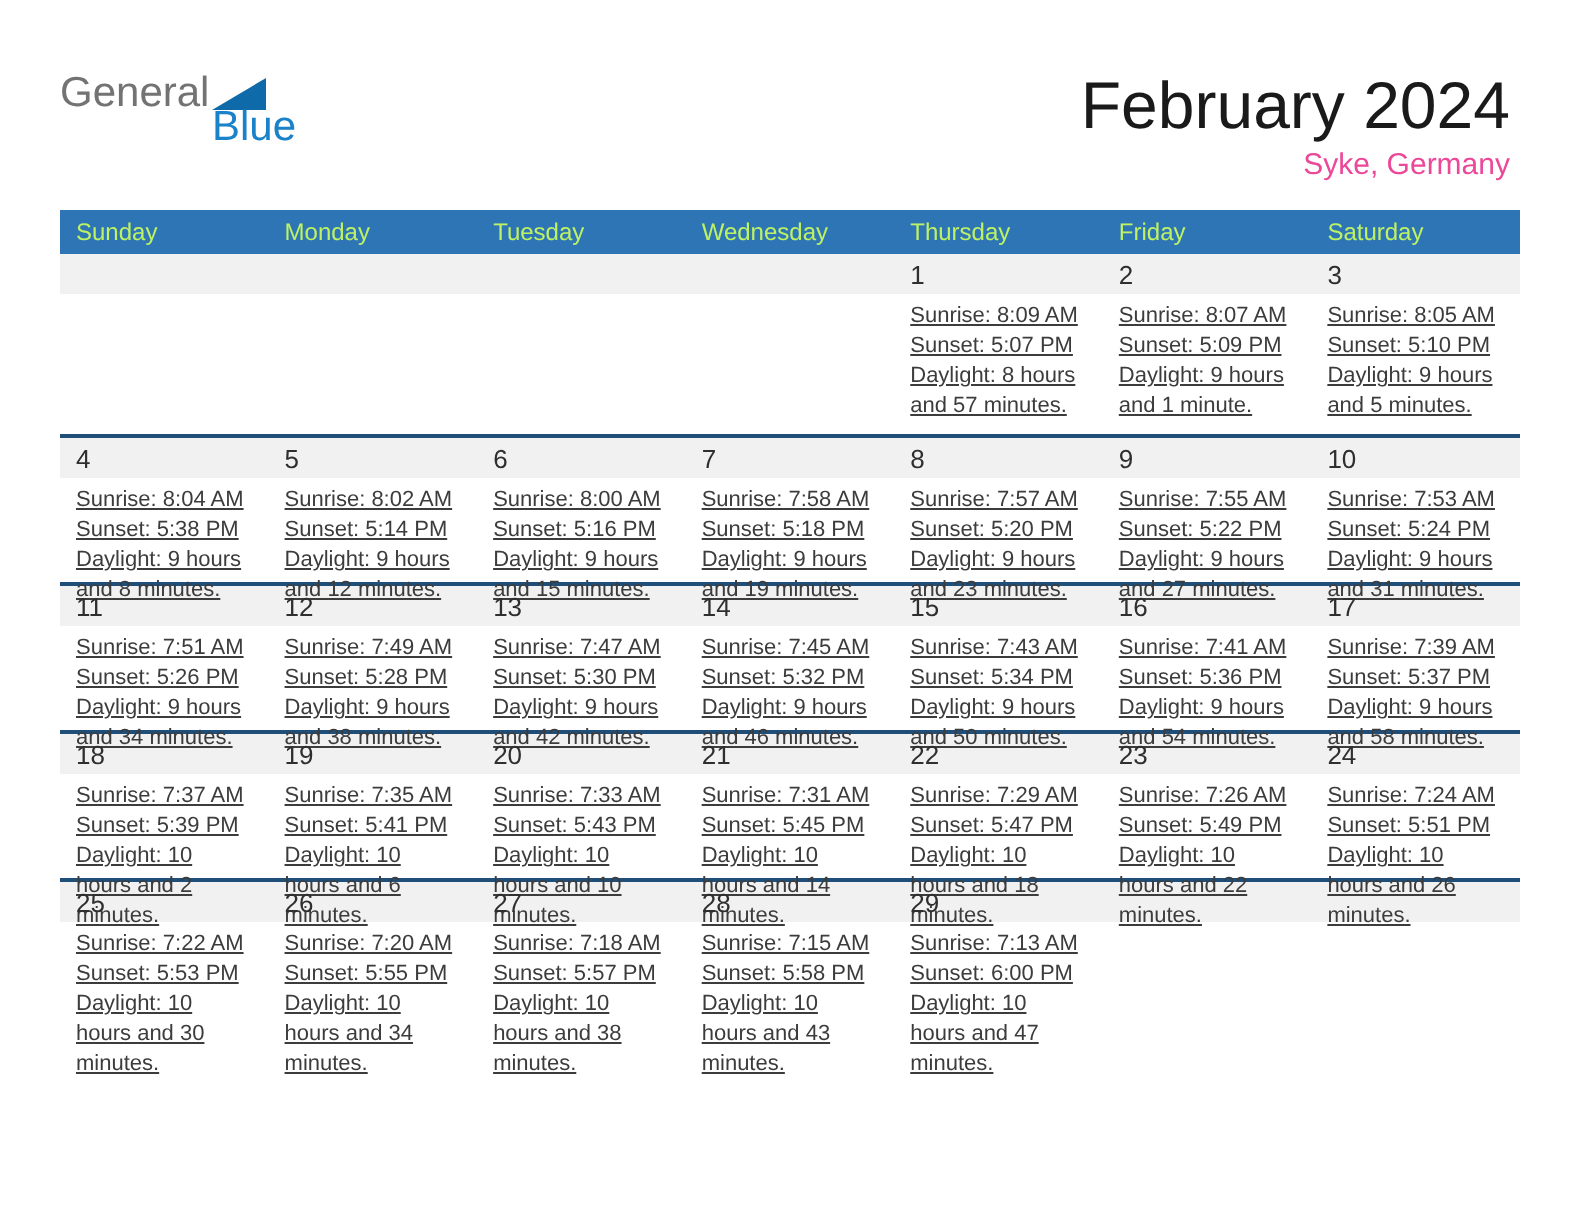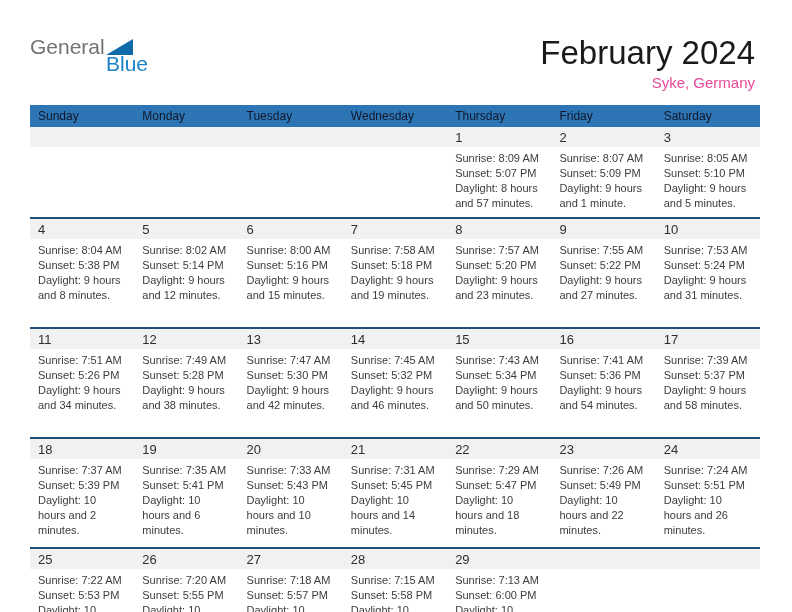--- a/index.html
+++ b/index.html
@@ -23,29 +23,29 @@
   .logo-line2{font-size:21px;color:var(--logo-blue);line-height:18px;margin-left:76px;margin-top:-3px;}
 
   
   .titles{position:absolute;right:37px;top:38px;text-align:right;}
   .title{font-size:33px;color:#1a1a1a;font-weight:400;line-height:30px;}
   .subtitle{font-size:15px;color:#ec4899;font-weight:400;margin-top:6px;}
 
   
   .calendar{position:absolute;left:30px;top:105px;width:730px;}
   .weekday-row{display:flex;background:var(--header-bg);height:22px;align-items:center;}
-  .weekday{flex:1 1 0;color:#0f172a;font-size:12px;padding-left:8px;white-space:nowrap;overflow:hidden;}
+  .weekday{flex:1 1 0;color:#bef264;font-size:12px;padding-left:8px;white-space:nowrap;overflow:hidden;}
 
   .week{border-top:2px solid var(--separator);}
   .week:first-child{border-top:none;}
   .stripe{display:flex;background:var(--stripe);height:20px;}
   .daynum{flex:1 1 0;font-size:13px;color:#2f2f2f;padding:3px 0 0 8px;}
-  .body{display:flex;height:88px;}
+  .body{display:flex;height:52px;}
   .week:first-child .body{height:70px;}
-  .details{flex:1 1 0;font-size:11px;color:var(--text);line-height:15px;padding:4px 8px 0 8px;}
+  .details{flex:1 1 0;font-size:11px;color:var(--text);line-height:15px;padding:4px 8px 0 8px;text-decoration:underline;}
 </style>
 </head>
 <body>
 
 <div class="page">
 
   <div class="logo">
     <div class="logo-line1">
       <span class="logo-general">General</span>
       <span class="logo-triangle"></span>

